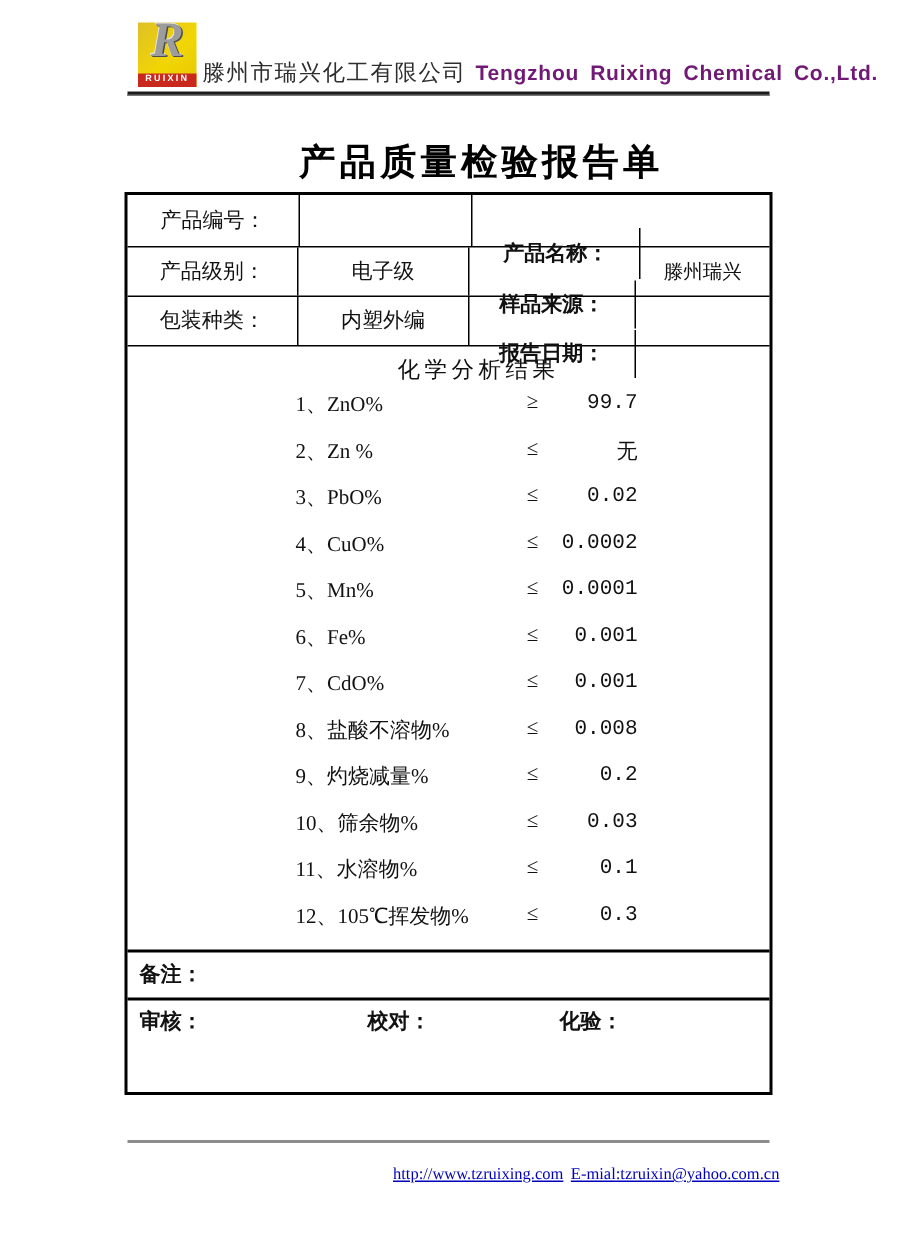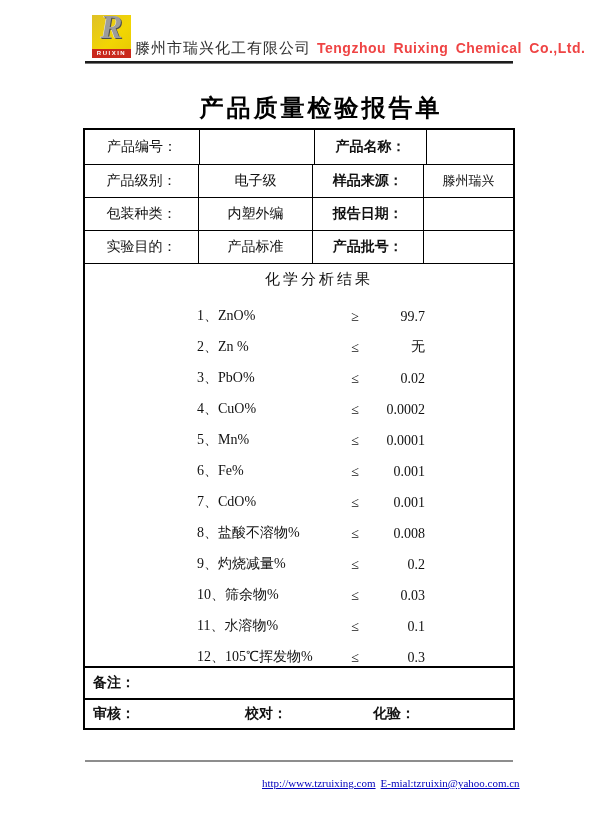--- a/index.html
+++ b/index.html
@@ -40,21 +40,21 @@
     white-space: nowrap;
   }
   .company-cn {
     font-family: "Liberation Serif", serif;
     font-size: 15px; color: #2e2e2e;
     letter-spacing: 1px;
     margin-top: 40px;
   }
   .company-en {
     font-family: "Liberation Sans", sans-serif;
-    font-weight: bold; font-size: 14px; color: #ef4444;
+    font-weight: bold; font-size: 14px; color: #701a75;
     letter-spacing: 0.5px; word-spacing: 3px;
     margin-left: 6px;
   }
   .header-rule {
     position: absolute; left: 85px; top: 61px;
     width: 428px; height: 3px;
     background: #1c1c1c;
     border-bottom: 1px solid #777;
   }
 
@@ -76,41 +76,41 @@
   .info-row { display: flex; height: 33px; border-bottom: 1px solid #000; }
   .info-row.first { height: 35px; }
   .info-row .cell {
     display: flex; align-items: center; justify-content: center;
     height: 100%;
     border-right: 1px solid #000;
     overflow: hidden; white-space: nowrap;
   }
   .info-row .c1 { width: 115px; font-weight: normal; font-size: 14px; }
   .info-row .c2 { width: 115px; font-family: "Liberation Serif", serif; font-size: 14px; }
-  .info-row .c3 { width: 112px; font-weight: bold; font-size: 14px; }
+  .info-row .c3 { width: 112px; font-weight: bold; font-size: 14px; margin-top: 22px; }
   .info-row .c4 { width: 90px; border-right: none; font-family: "Liberation Serif", serif; font-size: 13px; }
   .info-row .c2.hei { font-family: "Liberation Sans", sans-serif; font-weight: normal; }
 
   .analysis { height: 404px; border-bottom: 2px solid #000; }
   .analysis-heading {
     padding-top: 6px; height: 26px;
     text-align: center; text-indent: 40px;
     font-family: "Liberation Serif", serif;
     font-size: 15px; letter-spacing: 3px;
   }
   .analysis-items { margin-top: 4px; }
   .analysis-item {
-    display: flex; align-items: flex-end;
+    display: flex; align-items: flex-start;
     height: 31px; padding-left: 112px;
     font-family: "Liberation Serif", serif; font-size: 14px;
     white-space: nowrap;
   }
   .analysis-item .a-name { width: 146px; }
   .analysis-item .a-comp { width: 24px; text-align: center; }
-  .analysis-item .a-val  { width: 58px; text-align: right; }
+  .analysis-item .a-val  { width: 58px; text-align: right; font-family: Liberation Mono, monospace; }
 
   .remarks-row {
     height: 32px; border-bottom: 2px solid #000;
     display: flex; align-items: center;
     padding-left: 8px;
     font-weight: bold; font-size: 14px;
   }
   .sign-row { position: relative; height: 28px; }
   .sign-row span {
     position: absolute; top: 50%; transform: translateY(-50%);
@@ -172,26 +172,20 @@
     <div class="cell c4">滕州瑞兴</div>
   </div>
 
   <div class="info-row">
     <div class="cell c1">包装种类：</div>
     <div class="cell c2">内塑外编</div>
     <div class="cell c3">报告日期：</div>
     <div class="cell c4"></div>
   </div>
 
-  <div class="info-row">
-    <div class="cell c1">实验目的：</div>
-    <div class="cell c2">产品标准</div>
-    <div class="cell c3">产品批号：</div>
-    <div class="cell c4"></div>
-  </div>
 </div>
 
     <div class="analysis">
       <div class="analysis-heading">化学分析结果</div>
       <div class="analysis-items" id="analysis-items">
   <div class="analysis-item">
     <span class="a-name">1、ZnO%</span>
     <span class="a-comp">≥</span>
     <span class="a-val">99.7</span>
   </div>

